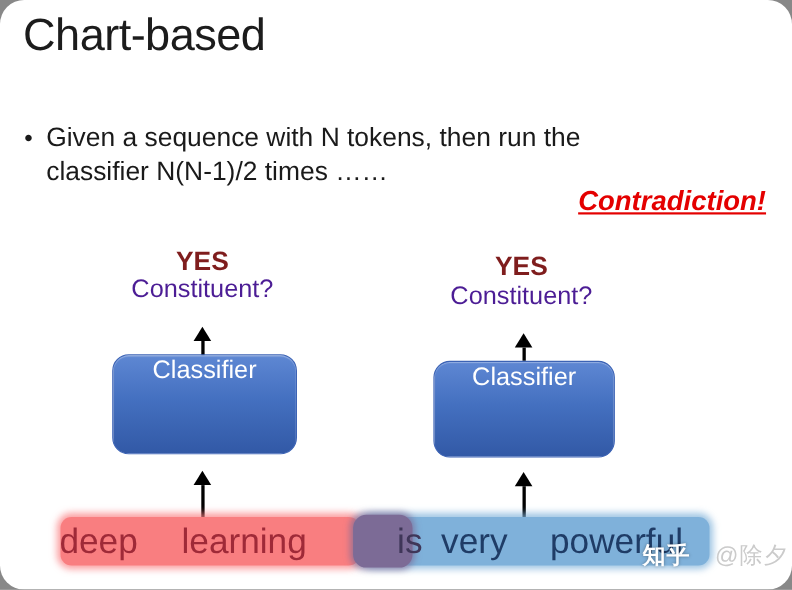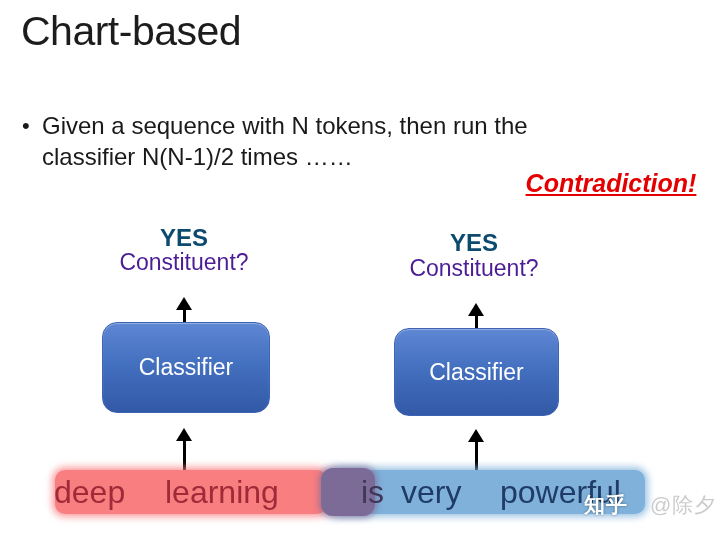--- a/index.html
+++ b/index.html
@@ -3,20 +3,21 @@
 <meta charset="utf-8">
 <style>
   html,body{margin:0;padding:0;background:#888;}
   .slide{
     position:relative;
     width:720px;height:536px;
     background:#ffffff;
     overflow:hidden;
     font-family:"Liberation Sans", sans-serif;
     color:#1a1a1a;
+    border-radius:22px;
   }
   
   .title{
     position:absolute;left:21px;top:8px;
     font-size:41px;font-weight:400;letter-spacing:-0.5px;color:#1c1c1c;
   }
   .bullet-row{
     position:absolute;left:22px;top:110px;width:560px;
     display:flex;align-items:flex-start;
     font-size:24px;line-height:31px;color:#1a1a1a;
@@ -24,33 +25,33 @@
   .bullet-marker{width:20px;flex:0 0 20px;font-size:22px;line-height:31px;}
   .bullet-text{flex:1;}
   .contradiction{
     position:absolute;left:508px;top:169px;width:206px;
     text-align:center;
     font-size:25px;font-weight:bold;font-style:italic;color:#e40000;text-decoration:underline;
   }
   
   .yes-label{
     position:absolute;width:160px;text-align:center;
-    font-size:24px;font-weight:600;color:#0c4a6e;
+    font-size:24px;font-weight:600;color:#7f1d1d;
   }
   .question-label{
     position:absolute;width:220px;text-align:center;
     font-size:23px;color:#4c1d95;
   }
   .classifier-box{
     position:absolute;
     border-radius:15px;
     background:linear-gradient(to bottom,#5e87d3 0%,#4470c0 45%,#3259a6 100%);
     border:1px solid #3c63b5;
     box-shadow:inset 0 1px 1px rgba(255,255,255,0.35);
-    display:flex;align-items:center;justify-content:center;
+    display:flex;justify-content:center;
     color:#ffffff;font-size:23px;
   }
   .box-left{left:102px;top:322px;width:166px;height:89px;}
   .box-right{left:394px;top:328px;width:163px;height:86px;}
   
   .arrow-up{
     position:absolute;width:16px;
     display:flex;flex-direction:column;align-items:center;
   }
   .arrow-up .head{

